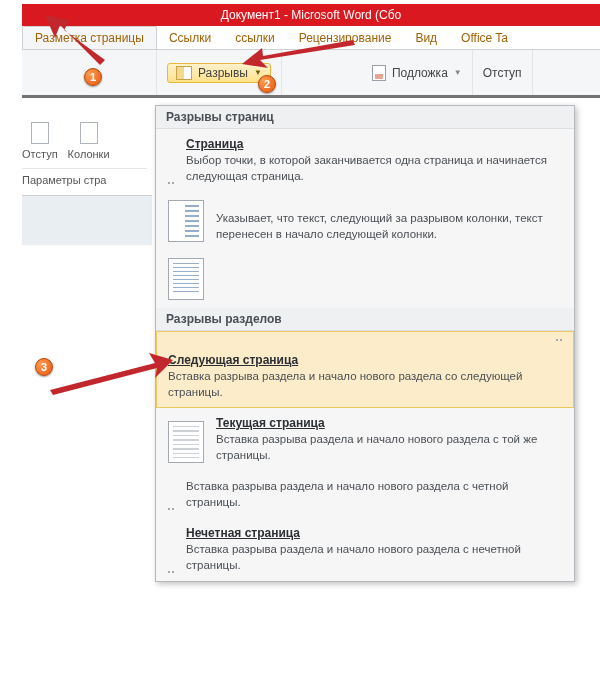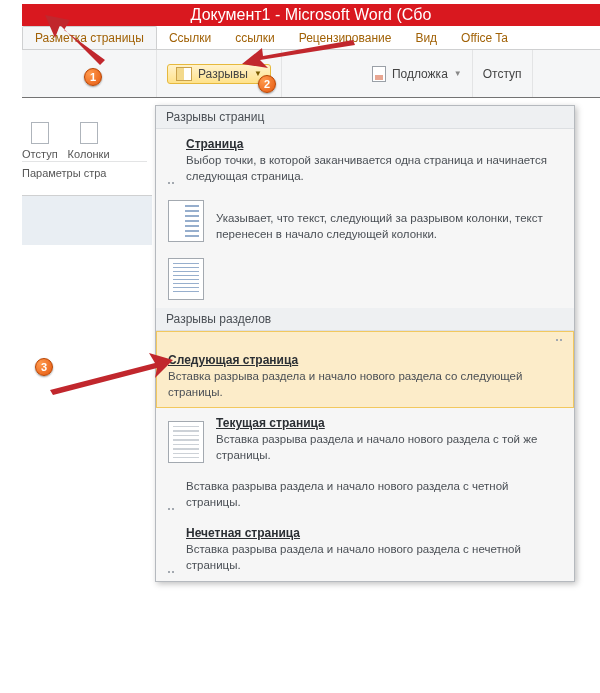--- a/index.html
+++ b/index.html
@@ -1,37 +1,37 @@
 <!DOCTYPE html>
 <html><head>
 <meta charset="utf-8">
 <style>
 * { margin: 0; padding: 0; box-sizing: border-box; font-family: "Segoe UI", Tahoma, sans-serif; }
 body { width: 600px; height: 693px; background: #fff; position: relative; overflow: hidden; }
 
-.titlebar { background: #d9181f; height: 22px; color: #fff; text-align: center; font-size: 16px; line-height: 22px; margin-left: 22px; margin-top: 4px; }
+.titlebar { background: #d9181f; height: 22px; color: #fff; text-align: center; font-size: 12px; line-height: 22px; margin-left: 22px; margin-top: 4px; }
 
 .tabstrip { display: flex; background: #fff; height: 24px; font-size: 12px; margin-left: 22px; border-bottom: 1px solid #cfd0d1; }
 .tab { padding: 0 12px; display: flex; align-items: center; color: #a16207; cursor: pointer; }
 .tab.active { background: #f5f6f7; border: 1px solid #cfd0d1; border-bottom: none; border-radius: 2px 2px 0 0; }
 
-.ribbon { background: #f5f6f7; display: flex; height: 48px; margin-left: 22px; border-bottom: 1px solid #737373; }
+.ribbon { background: #f5f6f7; display: flex; height: 48px; margin-left: 22px; border-bottom: 3px solid #737373; }
 .ribbon-chunk { display: flex; align-items: center; padding: 0 10px; border-right: 1px solid #e3e4e5; gap: 6px; font-size: 12px; color: #444; }
 .breaks-btn { background: linear-gradient(#fff2cc, #ffe28a); border: 1px solid #e6b93d; border-radius: 3px; padding: 2px 8px; display: flex; align-items: center; gap: 6px; font-size: 12px; cursor: pointer; }
 .breaks-btn .arrow { font-size: 8px; color: #7a5c00; }
 
 .small-group { position: absolute; left: 22px; top: 122px; display: flex; gap: 10px; font-size: 11px; color: #555; }
 .small-item { display: flex; flex-direction: column; align-items: center; gap: 4px; }
 .mini-icon { width: 18px; height: 22px; border: 1px solid #aeb4bb; background: #fff; position: relative; }
-.small-caption { position: absolute; left: 22px; top: 161px; font-size: 11px; color: #555; border-top: 1px solid #e3e4e5; padding-top: 5px; width: 125px; }
+.small-caption { position: absolute; left: 22px; top: 168px; font-size: 11px; color: #555; border-top: 1px solid #e3e4e5; padding-top: 5px; width: 125px; }
 
 .doc-area { position: absolute; left: 22px; top: 195px; width: 130px; height: 50px; background: #e9eef3; border-top: 1px solid #cfd0d1; }
 
 .dropdown { position: absolute; left: 155px; top: 105px; width: 420px; background: #f6f6f6; border: 1px solid #b5b9be; box-shadow: 2px 2px 6px rgba(0,0,0,.25); font-size: 12px; }
-.section-header { background: #eef0f2; padding: 4px 10px; font-weight: normal; color: #4a4f55; border-bottom: 1px solid #dcdfe2; }
+.section-header { background: #eef0f2; padding: 4px 10px; font-weight: bold; color: #4a4f55; border-bottom: 1px solid #dcdfe2; }
 .item { display: flex; gap: 12px; padding: 8px 12px; align-items: flex-end; cursor: pointer; }
 .item.highlight { background: #fcecc9; outline: 1px solid #f2c85e; outline-offset: -1px; flex-direction: column; }
 .item-icon { width: 36px; height: 42px; flex-shrink: 0; border: 1px solid #a3a9b0; background: #fff; position: relative; }
 .item-icon::after { content: ""; position: absolute; inset: 4px; background: repeating-linear-gradient(#6b8db8 0 2px, transparent 2px 5px); opacity: .7; }
 .ic-col::after { background: linear-gradient(90deg, #fff 48%, transparent 48%), repeating-linear-gradient(#6b8db8 0 2px, transparent 2px 5px); }
 .ic-wrap::after { background: repeating-linear-gradient(#6b8db8 0 1.5px, transparent 1.5px 4px); }
 .ic-cur::after { background: repeating-linear-gradient(#b7bec6 0 1.5px, transparent 1.5px 4.5px); }
 .ic-col2 { display: flex; gap: 2px; border: none; }
 .ic-col2 > div { flex: 1; border: 1px solid #a3a9b0; background: #fff; position: relative; }
 .ic-col2 > div::after { content: ""; position: absolute; inset: 3px; background: repeating-linear-gradient(#c2824b 0 1.5px, transparent 1.5px 4px); }

